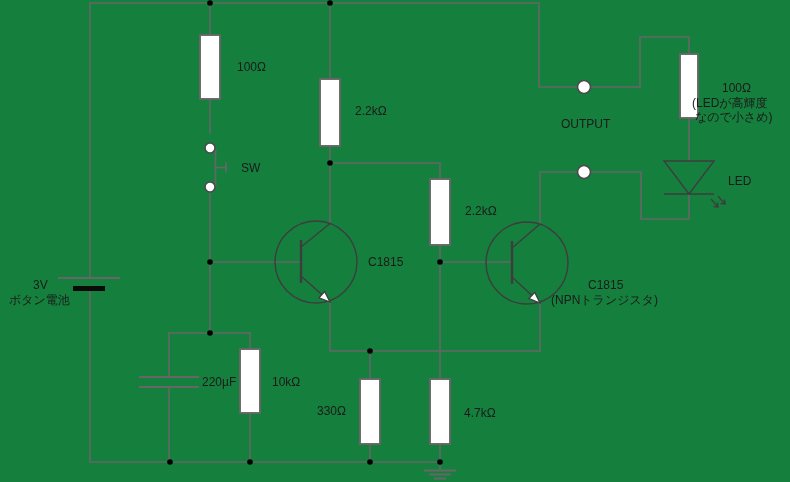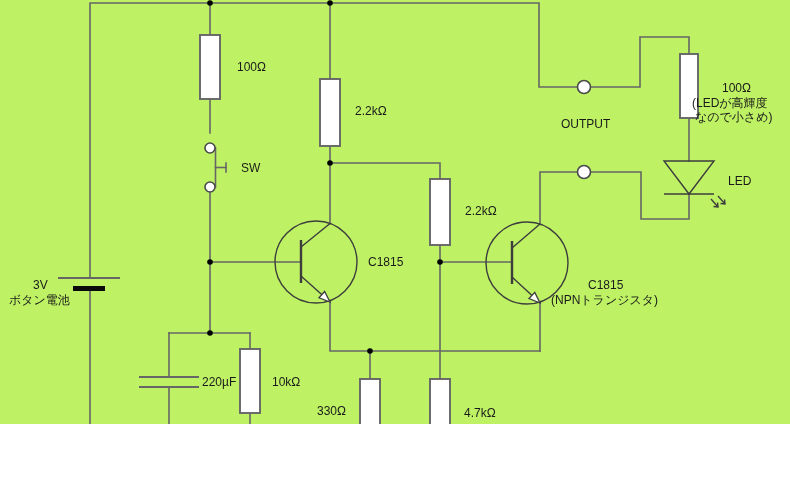--- a/index.html
+++ b/index.html
@@ -1,16 +1,16 @@
 <!DOCTYPE html>
 <html><head>
 <meta charset="utf-8">
 <style>
   html,body{margin:0;padding:0;background:#fff;}
-  .stage{position:relative;width:790px;height:424px;background:#bef264;overflow:hidden;
+  .stage{position:relative;width:790px;height:482px;background:#15803d;overflow:hidden;
          font-family:"Liberation Sans",sans-serif;text-align:right;}
   svg{display:block}
   .wire{stroke:#666666;stroke-width:1.6;fill:none;stroke-linecap:square;stroke-linejoin:miter;}
   .comp{stroke:#666666;stroke-width:1.9;fill:#ffffff;}
   .plate{stroke:#666666;stroke-width:2;fill:none;}
   .plate-neg{stroke:#0a0a0a;stroke-width:5;fill:none;}
   .tr{stroke:#3d3d3d;stroke-width:1.4;fill:none;}
   .trbar{stroke:#3d3d3d;stroke-width:2.4;fill:none;}
   .arrowhead{stroke:#3d3d3d;stroke-width:1.3;fill:#ffffff;}
   .dot{fill:#000000;stroke:none;}

